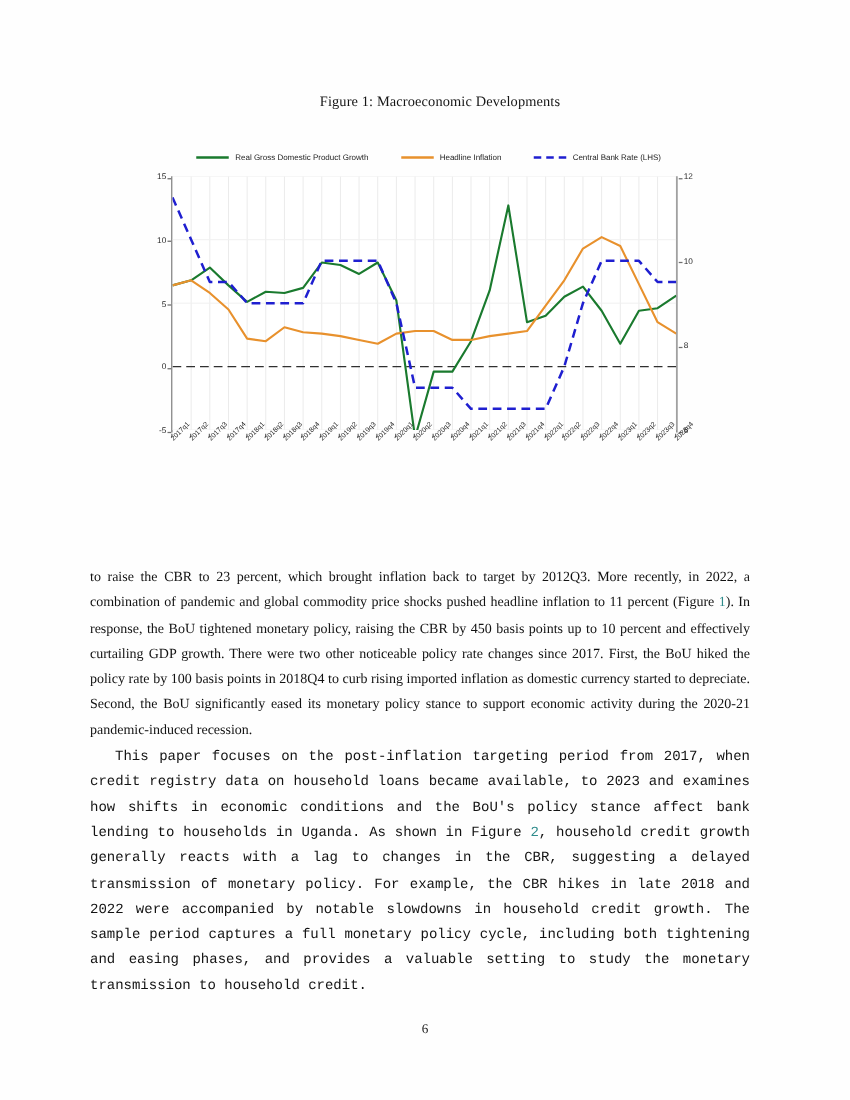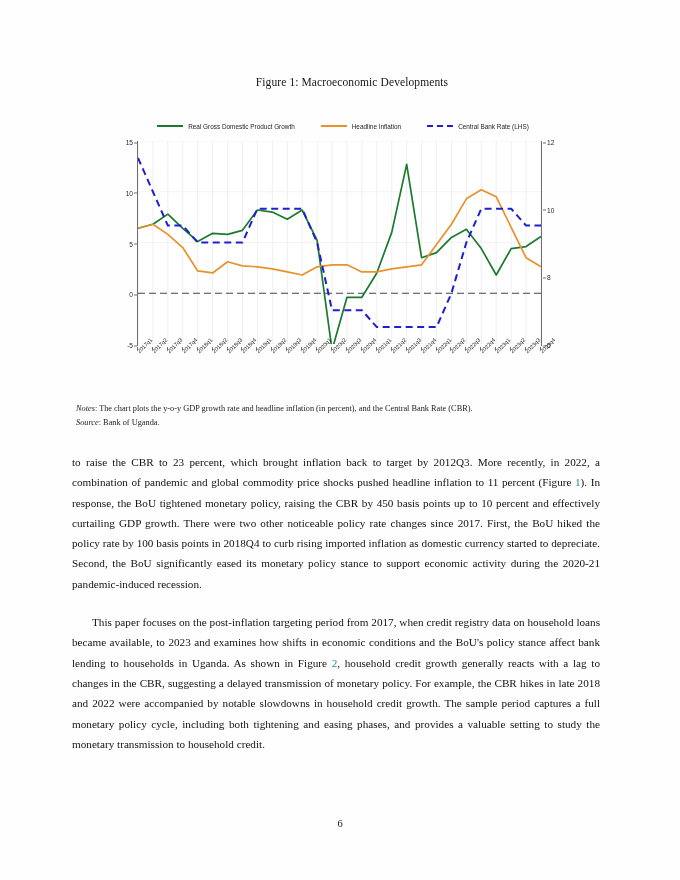--- a/index.html
+++ b/index.html
@@ -165,21 +165,21 @@
     left: 72px;
     top: 452px;
     width: 528px;
     font-size: 11.2px;
     line-height: 20.3px;
     text-align: justify;
     font-family: "Liberation Serif", serif;
     color: #121212;
   }
   .body p { margin: 0; }
-  .body p.indent { text-indent: 20px; margin-top: 18px; }
+  .body p.indent { text-indent: 20px; margin-top: 2px; font-family: Liberation Mono, monospace; }
   .ref {
     color: #2e8b8b;
   }
 
   .page-number {
     position: absolute;
     left: 0;
     top: 818px;
     width: 680px;
     text-align: center;
@@ -322,24 +322,20 @@
         <div class="xlabel" style="left: 357.222px;">2023q1</div>
         <div class="xtick-mark" style="left: 373.148px;"></div>
         <div class="xlabel" style="left: 372.148px;">2023q2</div>
         <div class="xtick-mark" style="left: 388.074px;"></div>
         <div class="xlabel" style="left: 387.074px;">2023q3</div>
         <div class="xtick-mark" style="left: 403px;"></div>
         <div class="xlabel" style="left: 402px;">2023q4</div>
       </div>
   </div>
 
-  <div class="notes">
-    <i>Notes</i><span>: The chart plots the y-o-y GDP growth rate and headline inflation (in percent), and the Central Bank Rate (CBR).</span><br>
-    <i>Source</i><span>: Bank of Uganda.</span>
-  </div>
 
   <div class="body">
     <p><span>to raise the CBR to 23 percent, which brought inflation back to target by 2012Q3. More recently, in 2022, a combination of pandemic and global commodity price shocks pushed headline inflation to 11 percent (Figure </span><span class="ref">1</span><span>). In response, the BoU tightened monetary policy, raising the CBR by 450 basis points up to 10 percent and effectively curtailing GDP growth. There were two other noticeable policy rate changes since 2017. First, the BoU hiked the policy rate by 100 basis points in 2018Q4 to curb rising imported inflation as domestic currency started to depreciate. Second, the BoU significantly eased its monetary policy stance to support economic activity during the 2020-21 pandemic-induced recession.</span></p>
     <p class="indent"><span>This paper focuses on the post-inflation targeting period from 2017, when credit registry data on household loans became available, to 2023 and examines how shifts in economic conditions and the BoU's policy stance affect bank lending to households in Uganda. As shown in Figure </span><span class="ref">2</span><span>, household credit growth generally reacts with a lag to changes in the CBR, suggesting a delayed transmission of monetary policy. For example, the CBR hikes in late 2018 and 2022 were accompanied by notable slowdowns in household credit growth. The sample period captures a full monetary policy cycle, including both tightening and easing phases, and provides a valuable setting to study the monetary transmission to household credit.</span></p>
   </div>
 
   <div class="page-number">6</div>
 
 </div>
 

